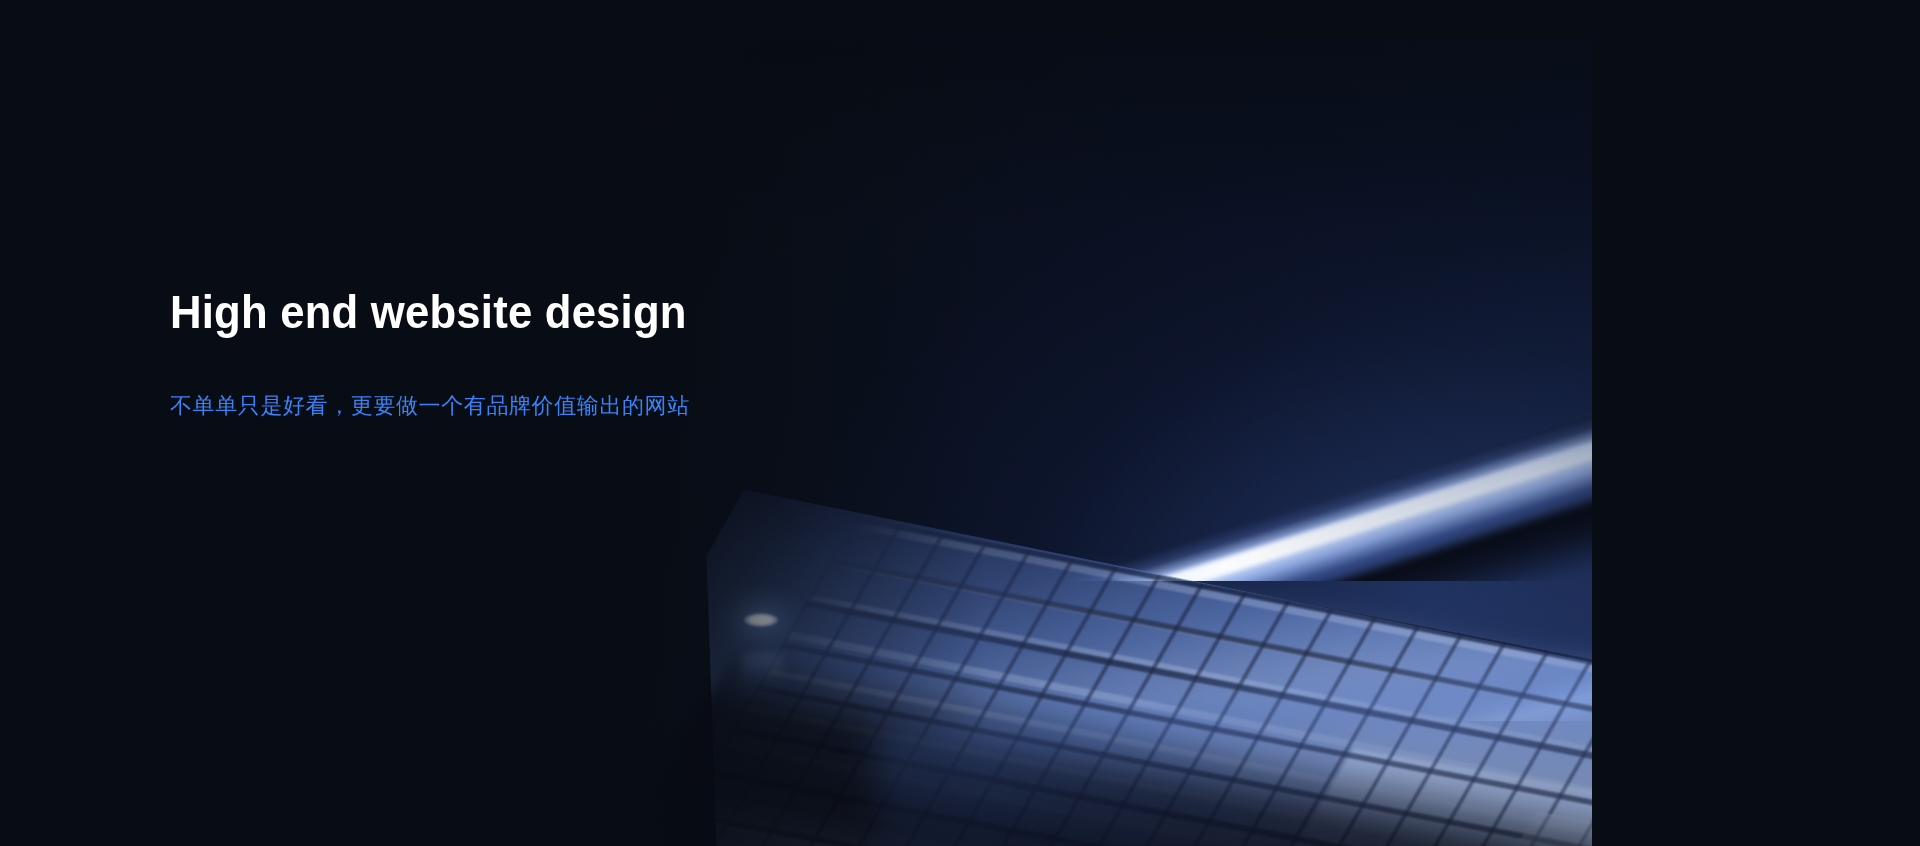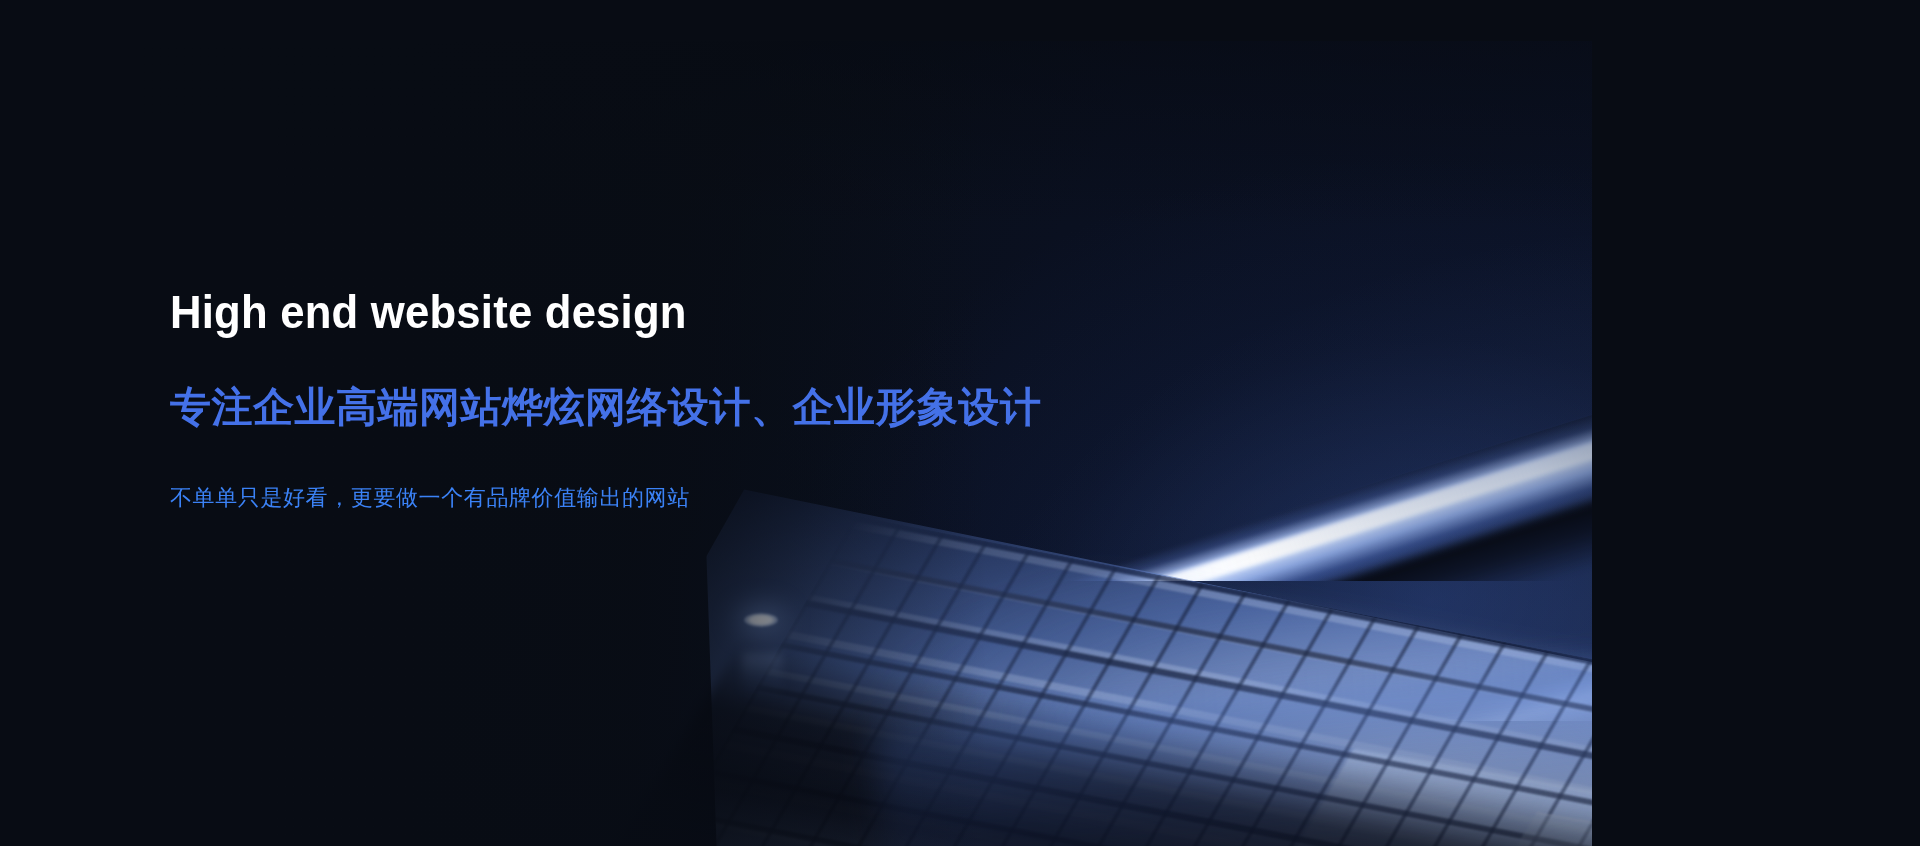--- a/index.html
+++ b/index.html
@@ -365,17 +365,16 @@
     <div class="deck-underedge"></div>
     <div class="floor-glow"></div>
     <div class="led"></div>
     <div class="led-reflect"></div>
 
     <div class="vignette"></div>
   </div>
 
   <div class="copy">
     <div class="headline">High end website design</div>
-    <div class="subhead">专注企业高端网站烨炫网络设计、企业形象设计</div>
     <div class="tagline">不单单只是好看，更要做一个有品牌价值输出的网站</div>
   </div>
 
 </div>
 
 </body></html>

